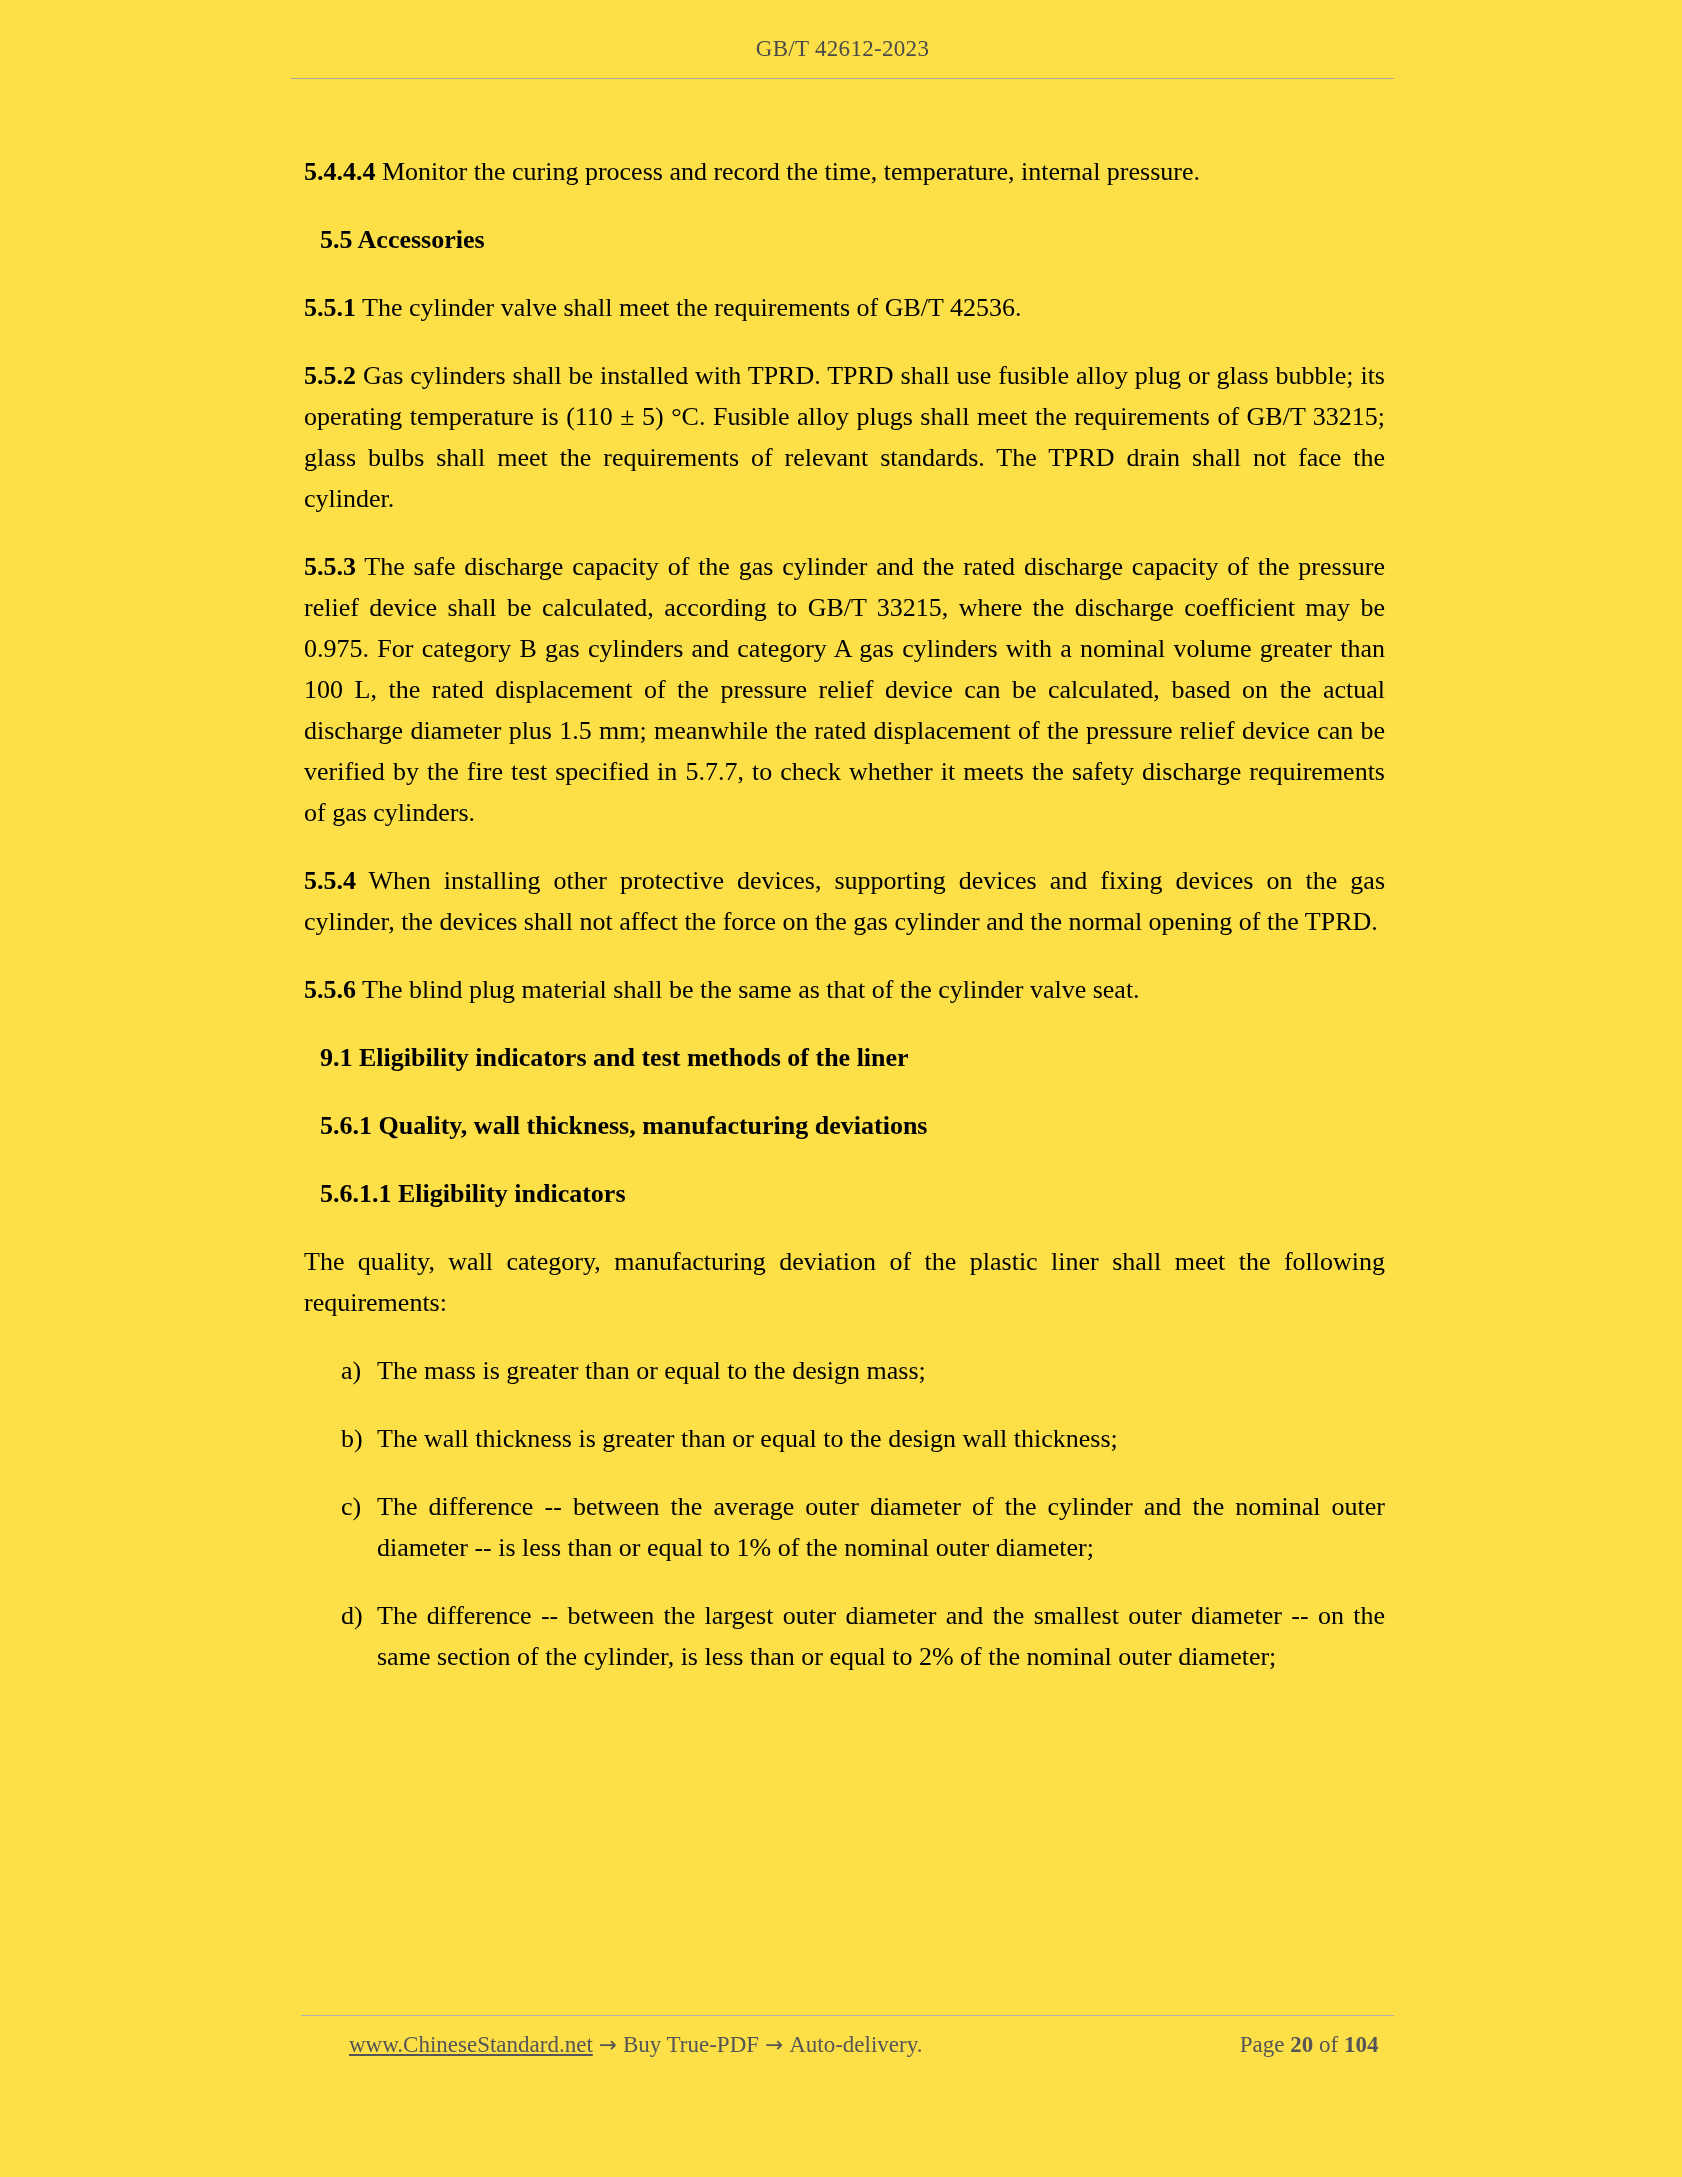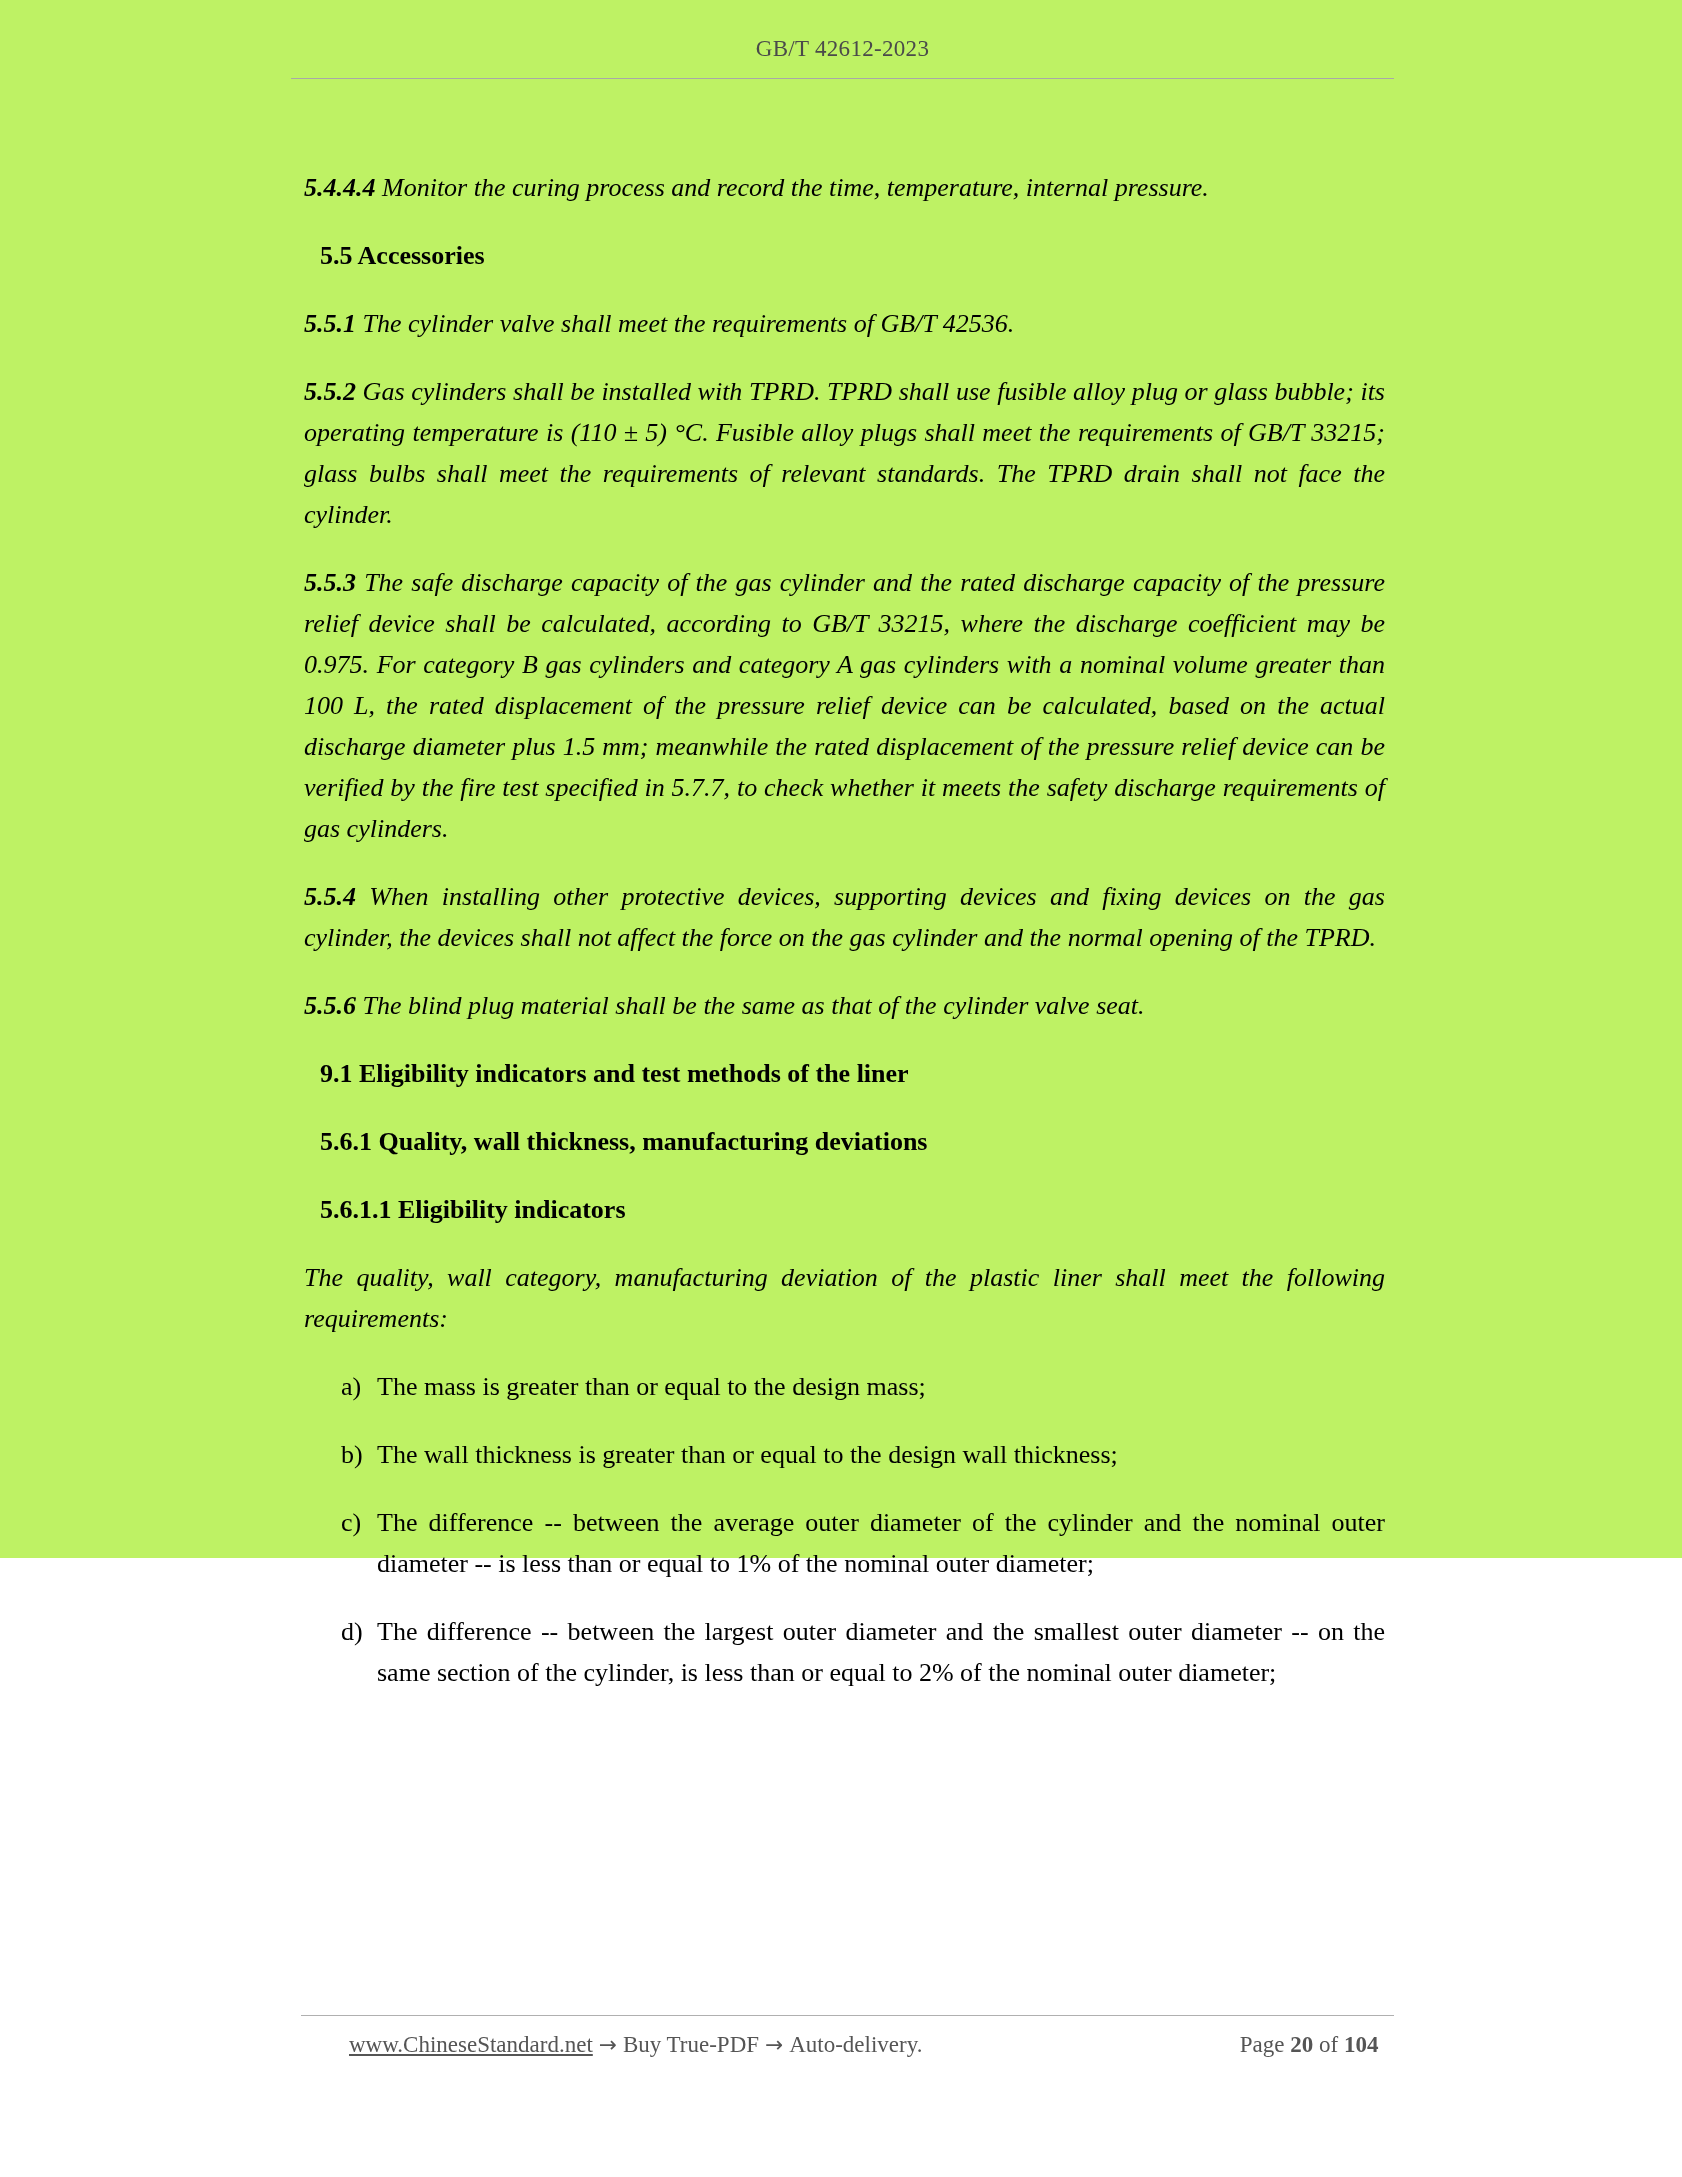--- a/index.html
+++ b/index.html
@@ -14,22 +14,22 @@
     font-family: "Liberation Serif", "DejaVu Serif", serif;
     color: #000000;
     position: relative;
     overflow: hidden;
   }
   .page {
     position: absolute;
     left: 0;
     top: 0;
     width: 1683px;
-    height: 1558px;
-    background: #bef264;
+    height: 2177px;
+    background: #fde047;
   }
 
   
   .header {
     position: absolute;
     left: 291px;
     top: 35px;
     width: 1103px;
   }
   .header-title {
@@ -51,22 +51,21 @@
     position: absolute;
     left: 304px;
     top: 151px;
     width: 1081px;
   }
   .para {
     font-size: 26px;
     line-height: 41px;
     text-align: justify;
     text-justify: inter-word;
-    margin: 16px 0 27px 0;
-    font-style: italic;
+    margin: 0 0 27px 0;
   }
   .para b,
   .para .num {
     font-weight: bold;
   }
   .heading {
     font-size: 26px;
     line-height: 41px;
     font-weight: bold;
     margin: 0 0 27px 16px;

